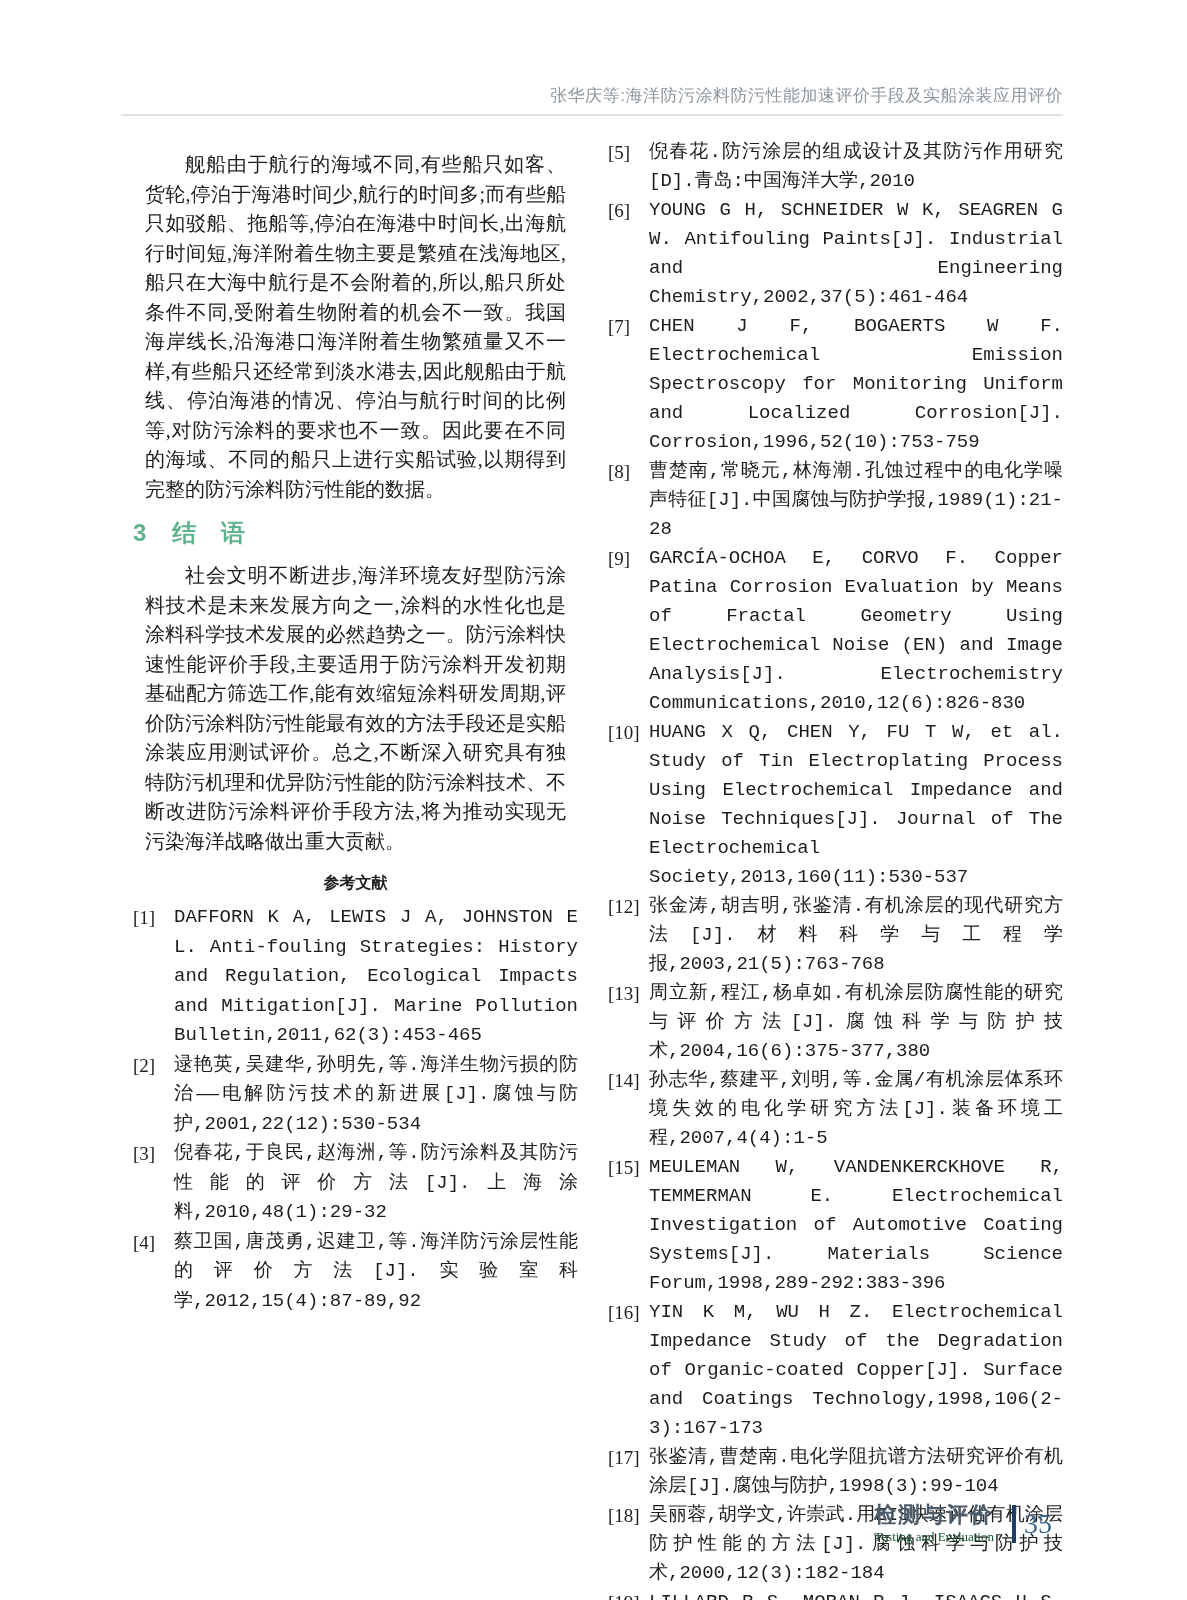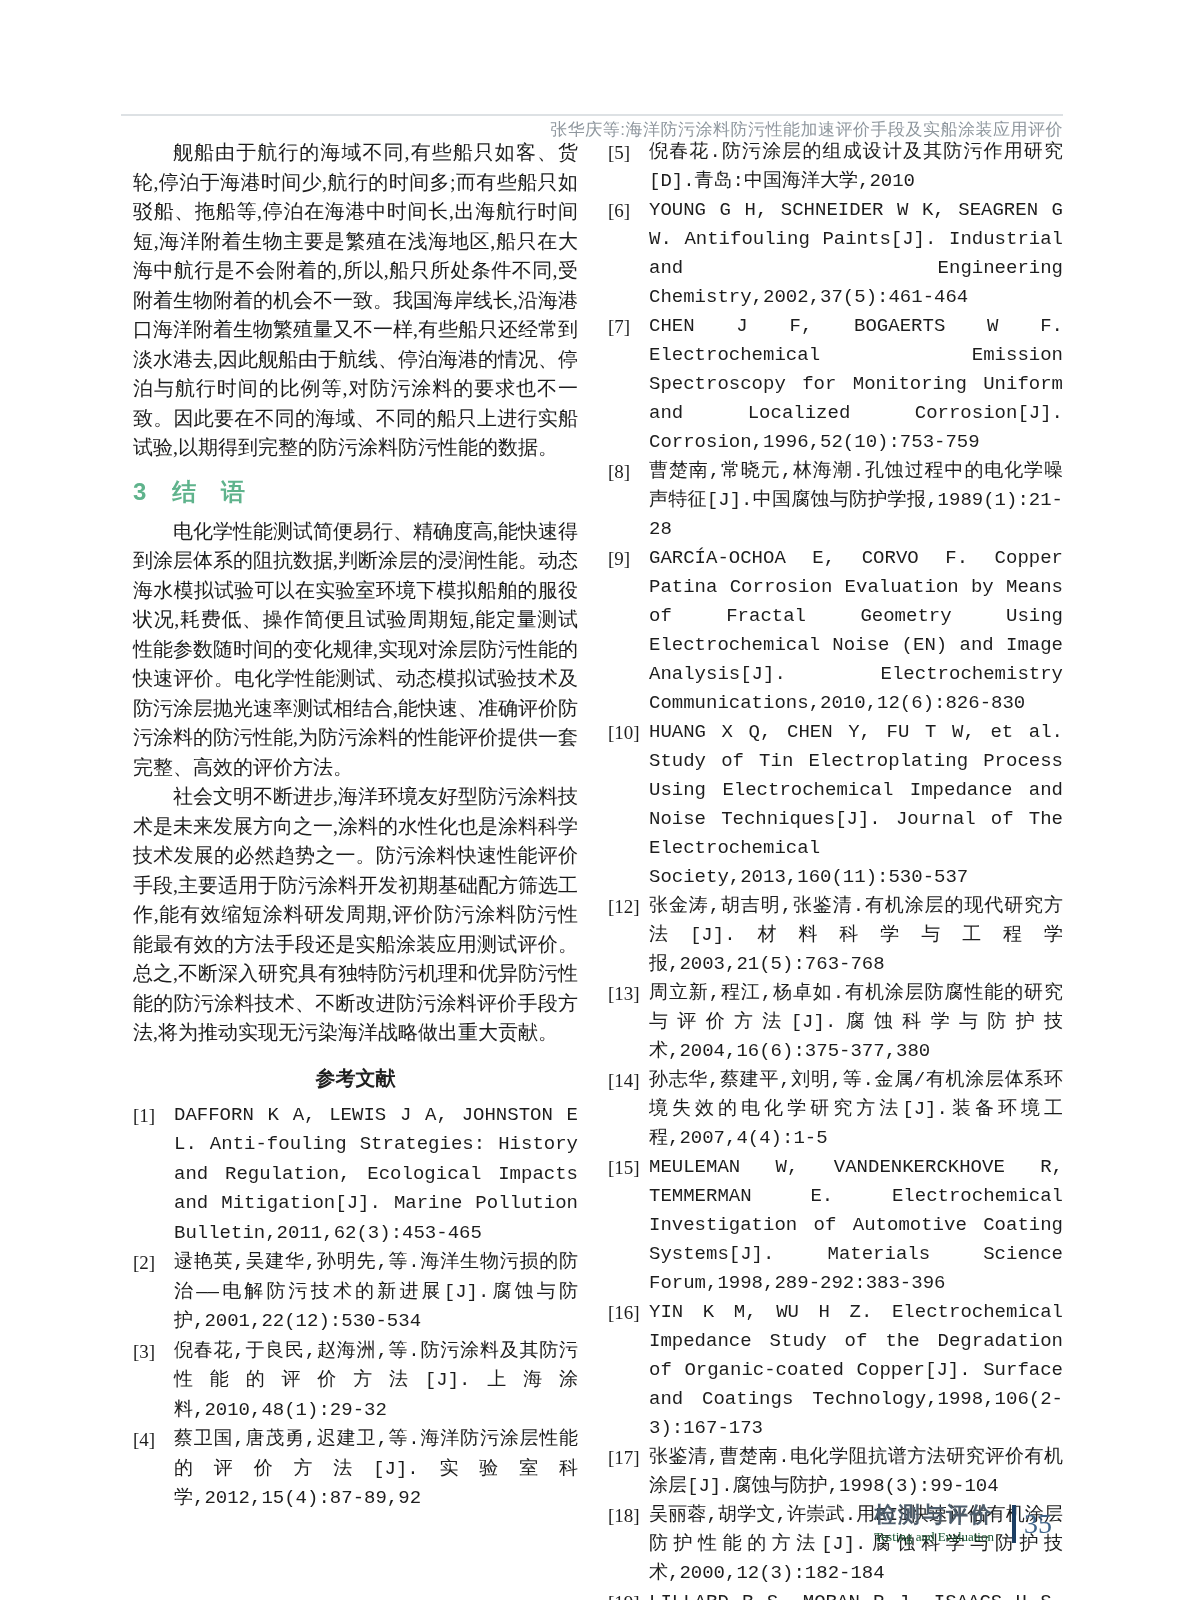--- a/index.html
+++ b/index.html
@@ -12,58 +12,57 @@
     overflow:hidden;
   }
 
   
   .running-head {
     position:absolute; top:84px; left:121px; right:124px;
     text-align:right;
     font-family:"Liberation Sans","DejaVu Sans",sans-serif;
     font-size:17px; letter-spacing:0.5px;
     color:#8f979e;
-    margin-top:34px;
   }
   .head-rule {
     position:absolute; top:114px; left:121px; right:124px;
     height:2px; background:#dde1e4;
   }
 
   
   .columns {
     position:absolute; top:138px; left:133px;
     width:930px;
     display:flex; gap:30px;
   }
   .col-left  { width:445px; }
   .col-right { width:455px; }
 
   .body-para {
-    margin:0;
+    margin:12px;
     font-size:20px; line-height:29.5px;
     text-align:justify; text-justify:inter-ideograph;
     text-indent:2em;
   }
 
   .section-heading {
     display:flex; align-items:baseline;
     margin:13px 0 9px 0;
     font-family:"Liberation Sans","DejaVu Sans",sans-serif;
     font-weight:bold; font-size:24px;
     color:#5fb38c;
   }
   .section-heading .sec-num { margin-right:26px; }
   .section-heading .sec-title { letter-spacing:9px; }
 
   .refs-heading {
     margin:17px 0 9px 0;
     text-align:center;
     font-family:"Liberation Sans","DejaVu Sans",sans-serif;
-    font-weight:bold; font-size:20px;
+    font-weight:bold; font-size:16px;
     color:#202020;
   }
 
   .ref-list { margin:0; padding:0; list-style:none; }
   .ref-item { display:flex; font-size:19px; line-height:29.5px; }
   .col-right .ref-item { line-height:29px; }
   .ref-num  { flex:0 0 41px; }
   .ref-text { flex:1; text-align:justify; text-justify:inter-ideograph;font-family:Liberation Mono, monospace; }
 
   
@@ -109,21 +108,20 @@
   <div class="columns">
 
     <div class="col-left">
       <p class="body-para">舰船由于航行的海域不同,有些船只如客、货轮,停泊于海港时间少,航行的时间多;而有些船只如驳船、拖船等,停泊在海港中时间长,出海航行时间短,海洋附着生物主要是繁殖在浅海地区,船只在大海中航行是不会附着的,所以,船只所处条件不同,受附着生物附着的机会不一致。我国海岸线长,沿海港口海洋附着生物繁殖量又不一样,有些船只还经常到淡水港去,因此舰船由于航线、停泊海港的情况、停泊与航行时间的比例等,对防污涂料的要求也不一致。因此要在不同的海域、不同的船只上进行实船试验,以期得到完整的防污涂料防污性能的数据。</p>
 
       <div class="section-heading">
         <span class="sec-num">3</span>
         <span class="sec-title">结 语</span>
       </div>
 
-      <p class="body-para">电化学性能测试简便易行、精确度高,能快速得到涂层体系的阻抗数据,判断涂层的浸润性能。动态海水模拟试验可以在实验室环境下模拟船舶的服役状况,耗费低、操作简便且试验周期短,能定量测试性能参数随时间的变化规律,实现对涂层防污性能的快速评价。电化学性能测试、动态模拟试验技术及防污涂层抛光速率测试相结合,能快速、准确评价防污涂料的防污性能,为防污涂料的性能评价提供一套完整、高效的评价方法。</p>
       <p class="body-para">社会文明不断进步,海洋环境友好型防污涂料技术是未来发展方向之一,涂料的水性化也是涂料科学技术发展的必然趋势之一。防污涂料快速性能评价手段,主要适用于防污涂料开发初期基础配方筛选工作,能有效缩短涂料研发周期,评价防污涂料防污性能最有效的方法手段还是实船涂装应用测试评价。总之,不断深入研究具有独特防污机理和优异防污性能的防污涂料技术、不断改进防污涂料评价手段方法,将为推动实现无污染海洋战略做出重大贡献。</p>
 
       <div class="refs-heading">参考文献</div>
 
       <ul class="ref-list">
 
       <li class="ref-item">
           <span class="ref-num">[1]</span>
           <span class="ref-text">DAFFORN K A, LEWIS J A, JOHNSTON E L. Anti-fouling Strategies: History and Regulation, Ecological Impacts and Mitigation[J]. Marine Pollution Bulletin,2011,62(3):453-465</span>
         </li>

